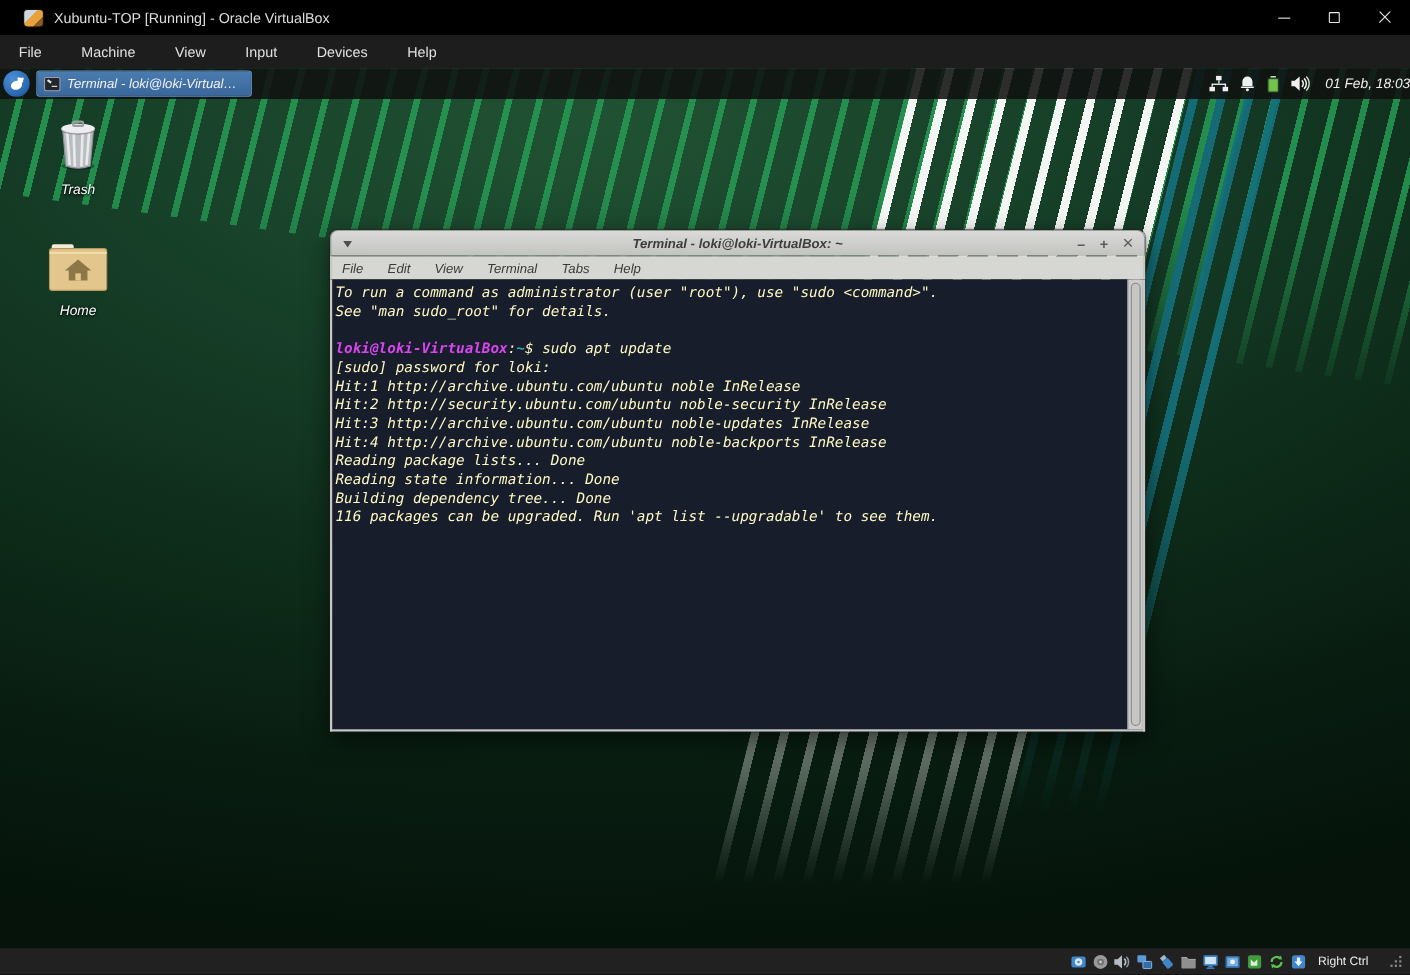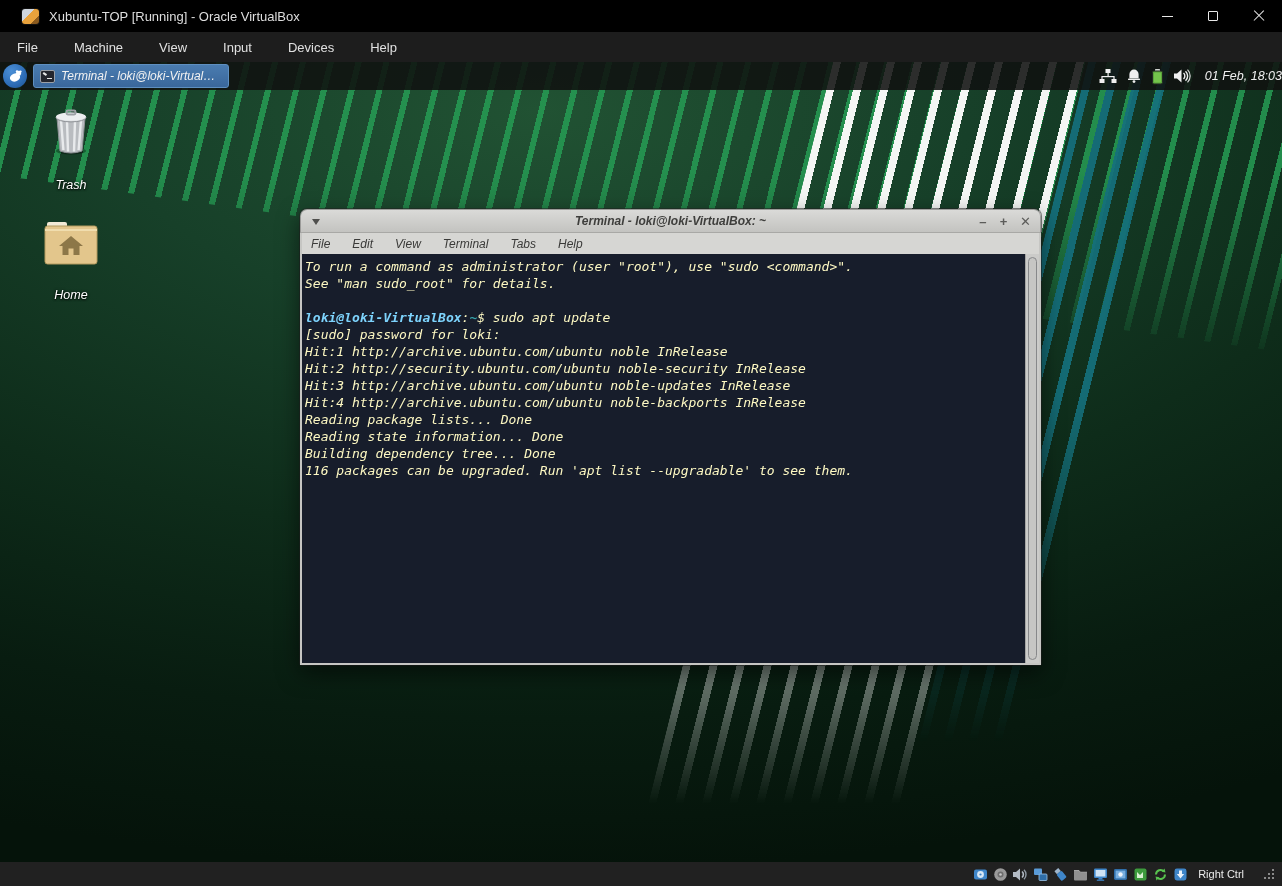--- a/index.html
+++ b/index.html
@@ -56,21 +56,21 @@
     background:linear-gradient(#4a7cb0,#3a679b); border:1px solid #5e8fc0; border-radius:3px; }
   .task-icon { width:15px; height:13px; background:#24262e; border:1px solid #9aa0a8; border-radius:2px; position:relative; flex:0 0 auto; }
   .task-icon:before { content:""; position:absolute; left:2px; top:2px; width:4px; height:1.5px; background:#e8e8e8; transform:rotate(35deg); }
   .task-icon:after { content:""; position:absolute; left:6px; top:7px; width:5px; height:1.5px; background:#e8e8e8; }
   .task-label { color:#f2f2f2; font-size:12px; white-space:nowrap; overflow:hidden; text-overflow:ellipsis; }
   .tray { margin-left:auto; display:flex; align-items:center; gap:9px; }
   .tray svg { display:block; }
   .clock { color:#f0f0f0; font-size:12.5px; margin-left:4px; white-space:nowrap; }
 
   
-  .desk-icon { position:absolute; width:92px; display:flex; flex-direction:column; align-items:center; gap:20px; z-index:5; }
+  .desk-icon { position:absolute; width:92px; display:flex; flex-direction:column; align-items:center; gap:7px; z-index:5; }
   .desk-icon .label { color:#fff; font-size:12.5px; text-shadow:0 1px 2px rgba(0,0,0,.95), 0 0 3px rgba(0,0,0,.7); }
   .di-trash { left:25px; top:44px; }
   .di-home { left:25px; top:156px; }
 
   
   .terminal-window { position:absolute; left:300px; top:147px; width:741px; height:456px; z-index:20;
     border-radius:7px 7px 2px 2px;
     box-shadow:0 8px 22px rgba(0,0,0,.55), 0 0 0 1px rgba(40,40,40,.55); }
   .term-titlebar { height:24px; background:linear-gradient(#dadad8,#c3c3c0); border:1px solid #9b9b99; border-bottom:1px solid #a8a8a5;
     border-radius:7px 7px 0 0; display:flex; align-items:center; position:relative; }
@@ -82,21 +82,21 @@
   .term-menubar { height:21px; background:#d6d6d3; border-left:2px solid #c6c6c3; border-right:2px solid #c6c6c3;
     display:flex; align-items:center; font-size:12px; color:#3a3a38; }
   .term-menu-item { padding:0 11px; }
   .term-menu-item:first-child { padding-left:9px; }
   .term-body { position:relative; height:411px; background:#171d2b;
     border-left:2px solid #c6c6c3; border-right:2px solid #c6c6c3; border-bottom:2px solid #c6c6c3; }
   .term-text { position:absolute; left:3px; top:4px; right:16px; bottom:0;
     font-family:"DejaVu Sans Mono","Liberation Mono",monospace; font-size:13px; line-height:17px; color:#d3d7cf; }
   .tline { white-space:pre; height:17px; }
   .tline .fg { color:#fef9c3; }
-  .tline .user { color:#7dd3fc; font-weight:bold; }
+  .tline .user { color:#d946ef; font-weight:bold; }
   .tline .path { color:#35a3aa; font-weight:bold; }
   .cursor { display:inline-block; width:8px; height:14px; background:#bcc0c4; vertical-align:-2px; }
   .term-scrollbar { position:absolute; right:0; top:0; bottom:0; width:14px; background:#cbcbc9; border-left:1px solid #a5a5a3; }
   .term-thumb { position:absolute; left:2px; right:2px; top:3px; bottom:3px; border:1px solid #87888a; border-radius:6px; background:#c6c6c4; }
 
   
   .vbox-statusbar { height:24px; background:#212121; display:flex; align-items:center; justify-content:flex-end;
     gap:4px; padding-right:6px; flex:0 0 auto; }
   .sb-icon { width:16px; height:16px; display:flex; align-items:center; justify-content:center; }
   .sb-icon svg { display:block; }

